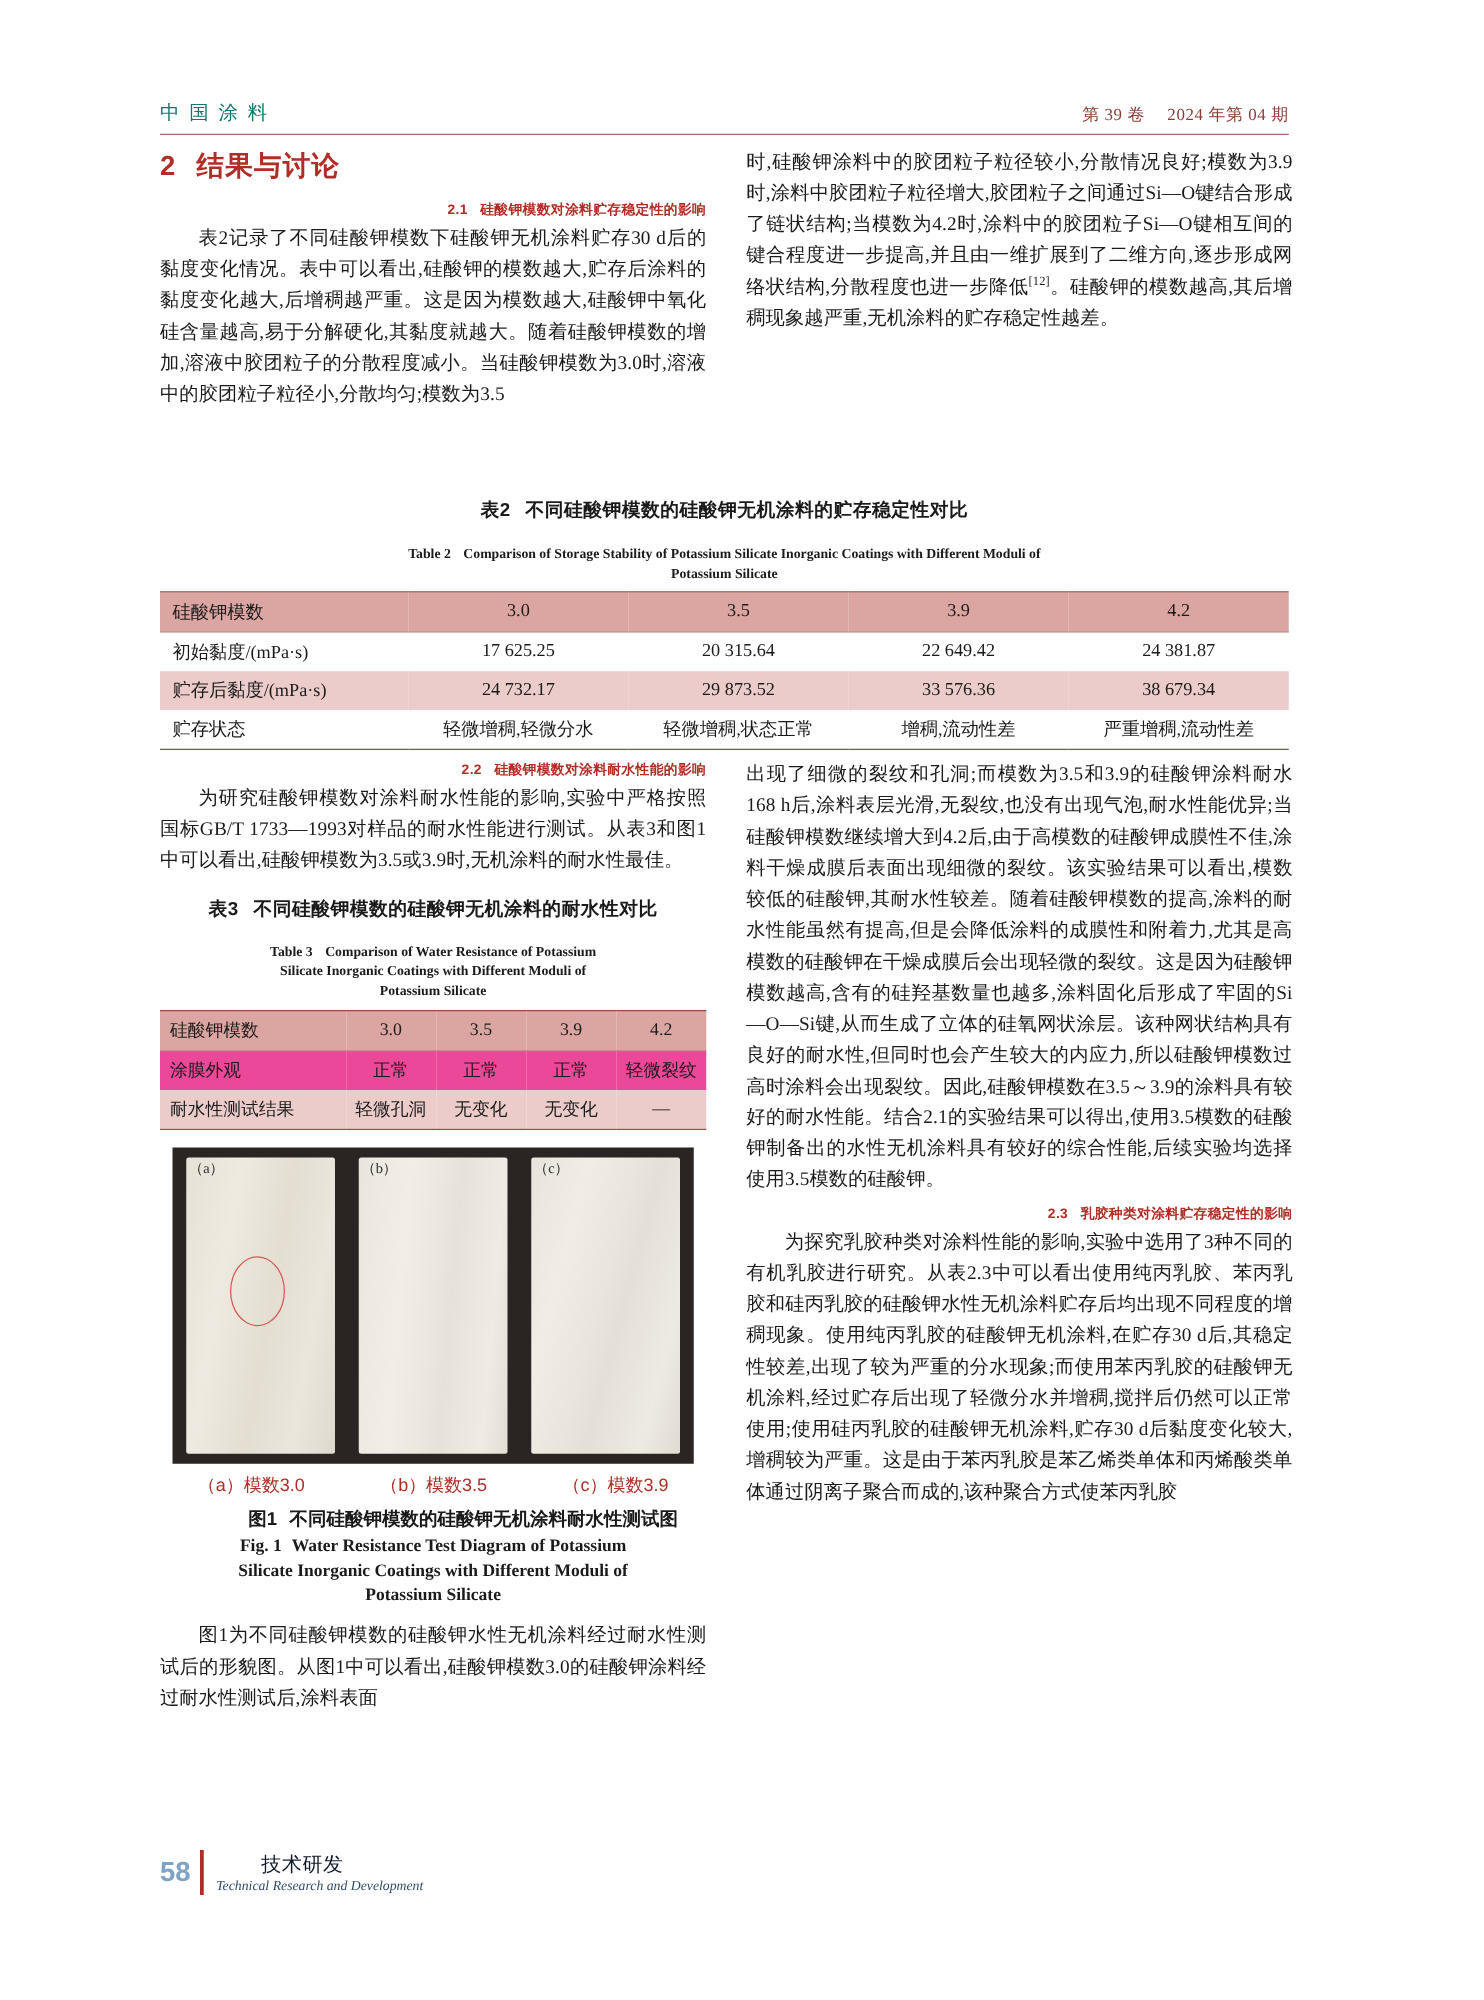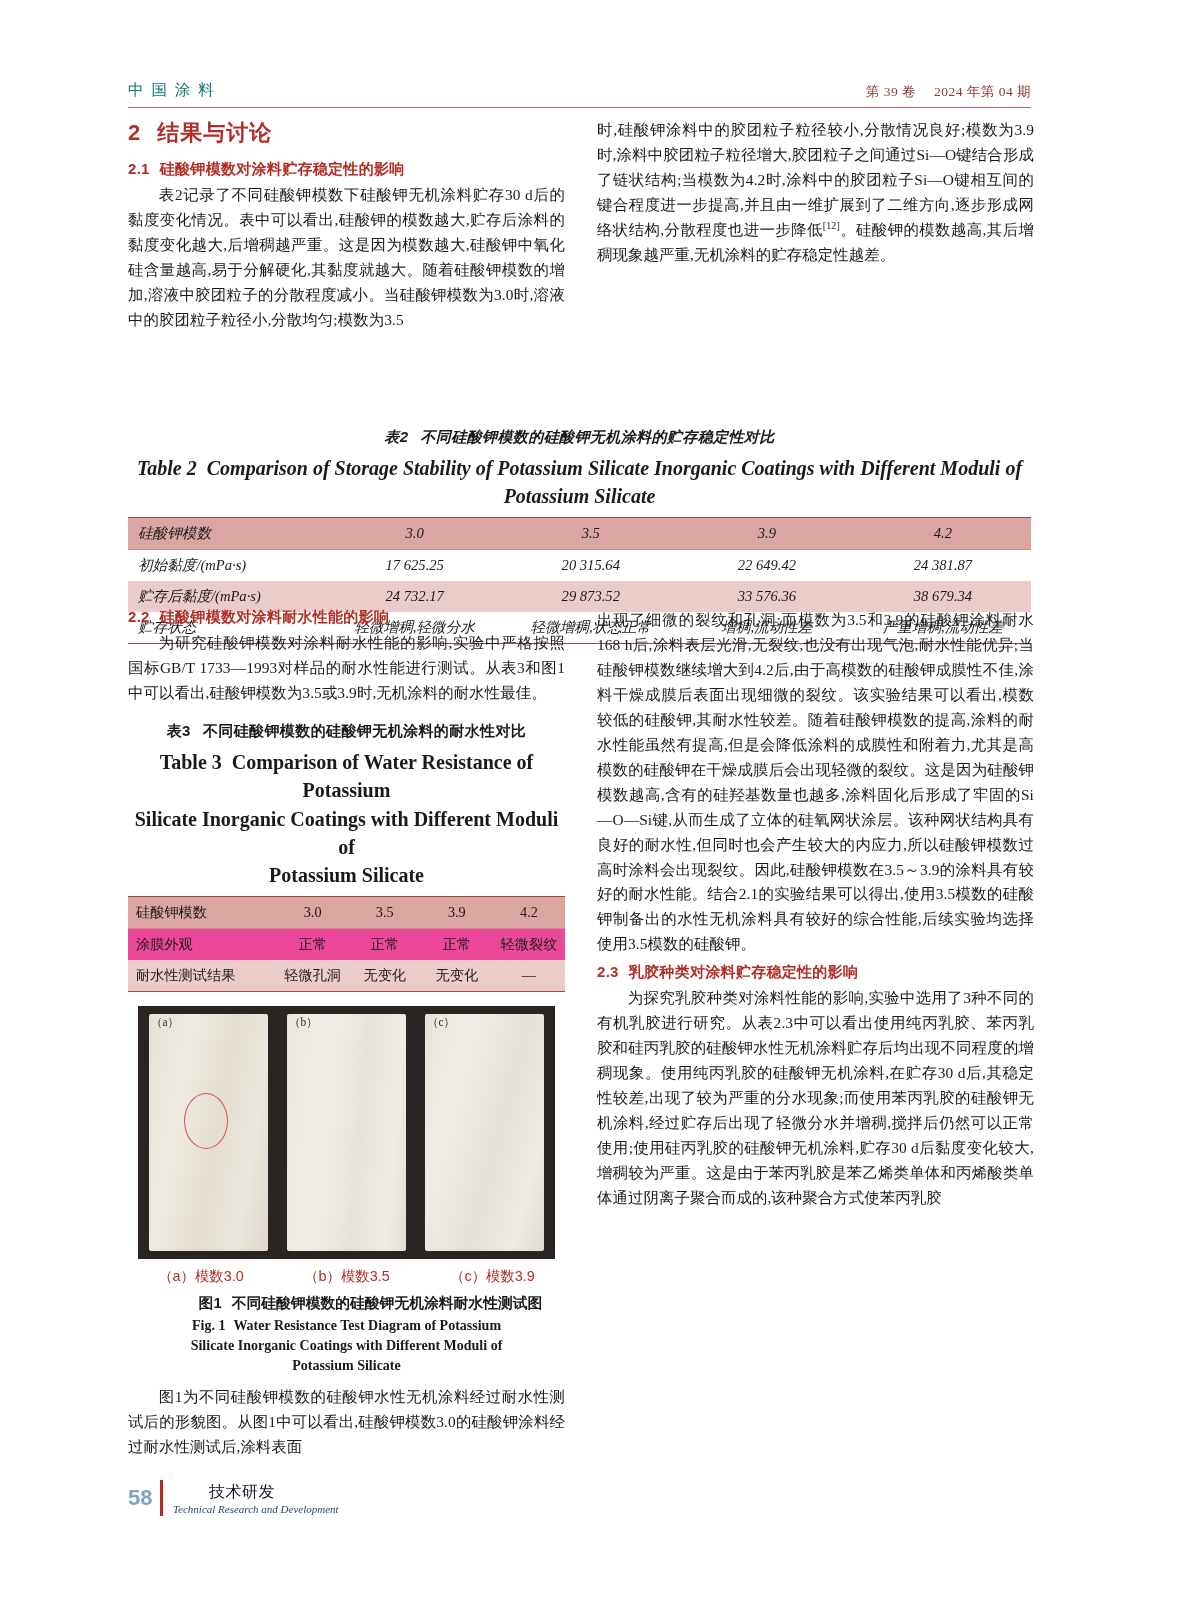--- a/index.html
+++ b/index.html
@@ -29,23 +29,24 @@
   .col-right { position:absolute; left:597px; top:118px; width:437px; }
 
   h2.sec {
     font-size:22px; font-weight:bold; color:#b22d25;
     margin:0 0 12px 0; letter-spacing:1px;
     font-family:"Liberation Sans", sans-serif;
   }
   h2.sec .num { margin-right:16px; }
 
   h3.sub {
-    font-size:15px; font-weight:bold; color:#b22d25;
+    font-size:11px; font-weight:bold; color:#b22d25;
     margin:0 0 4px 0; letter-spacing:0.3px;
     font-family:"Liberation Sans", sans-serif;
+    text-align:right;
   }
   h3.sub .num { margin-right:10px; }
 
   p.body {
     font-size:15.4px; line-height:1.62; margin:0 0 2px 0;
     text-align:justify; text-justify:inter-ideograph;
     letter-spacing:0.1px;
   }
   p.body.indent { text-indent:2em; }
   sup { font-size:10px; vertical-align:super; }
@@ -53,27 +54,27 @@
   
   .tbl-caption {
     text-align:center; margin:16px 0 6px 0;
   }
   .tbl-caption .cn {
     font-size:15px; font-weight:bold; letter-spacing:0.4px;
     font-family:"Liberation Sans", sans-serif;
   }
   .tbl-caption .cn .lbl { margin-right:12px; }
   .tbl-caption .en {
-    font-size:20px; font-weight:bold; line-height:1.42;
-    font-family:"Liberation Serif", serif; margin-top:7px;
+    font-size:11px; font-weight:bold; line-height:1.42;
+    font-family:"Liberation Serif", serif; margin-top:18px;
   }
   .tbl-caption .en .lbl { margin-right:10px; }
 
   
-  .wide-table-wrap { position:absolute; left:128px; top:412px; width:903px;font-style:italic; }
+  .wide-table-wrap { position:absolute; left:128px; top:383px; width:903px; }
   table.tbl {
     border-collapse:collapse; width:100%;
     font-size:14.6px;
   }
   table.tbl td { padding:6px 4px; }
   .t2 thead td {
     background:#dba6a2; font-weight:normal; text-align:center;
     border-top:1.4px solid #9d4a43; border-bottom:1px solid #c98d88;
   }
   .t2 thead td.first { text-align:left; padding-left:10px; }

